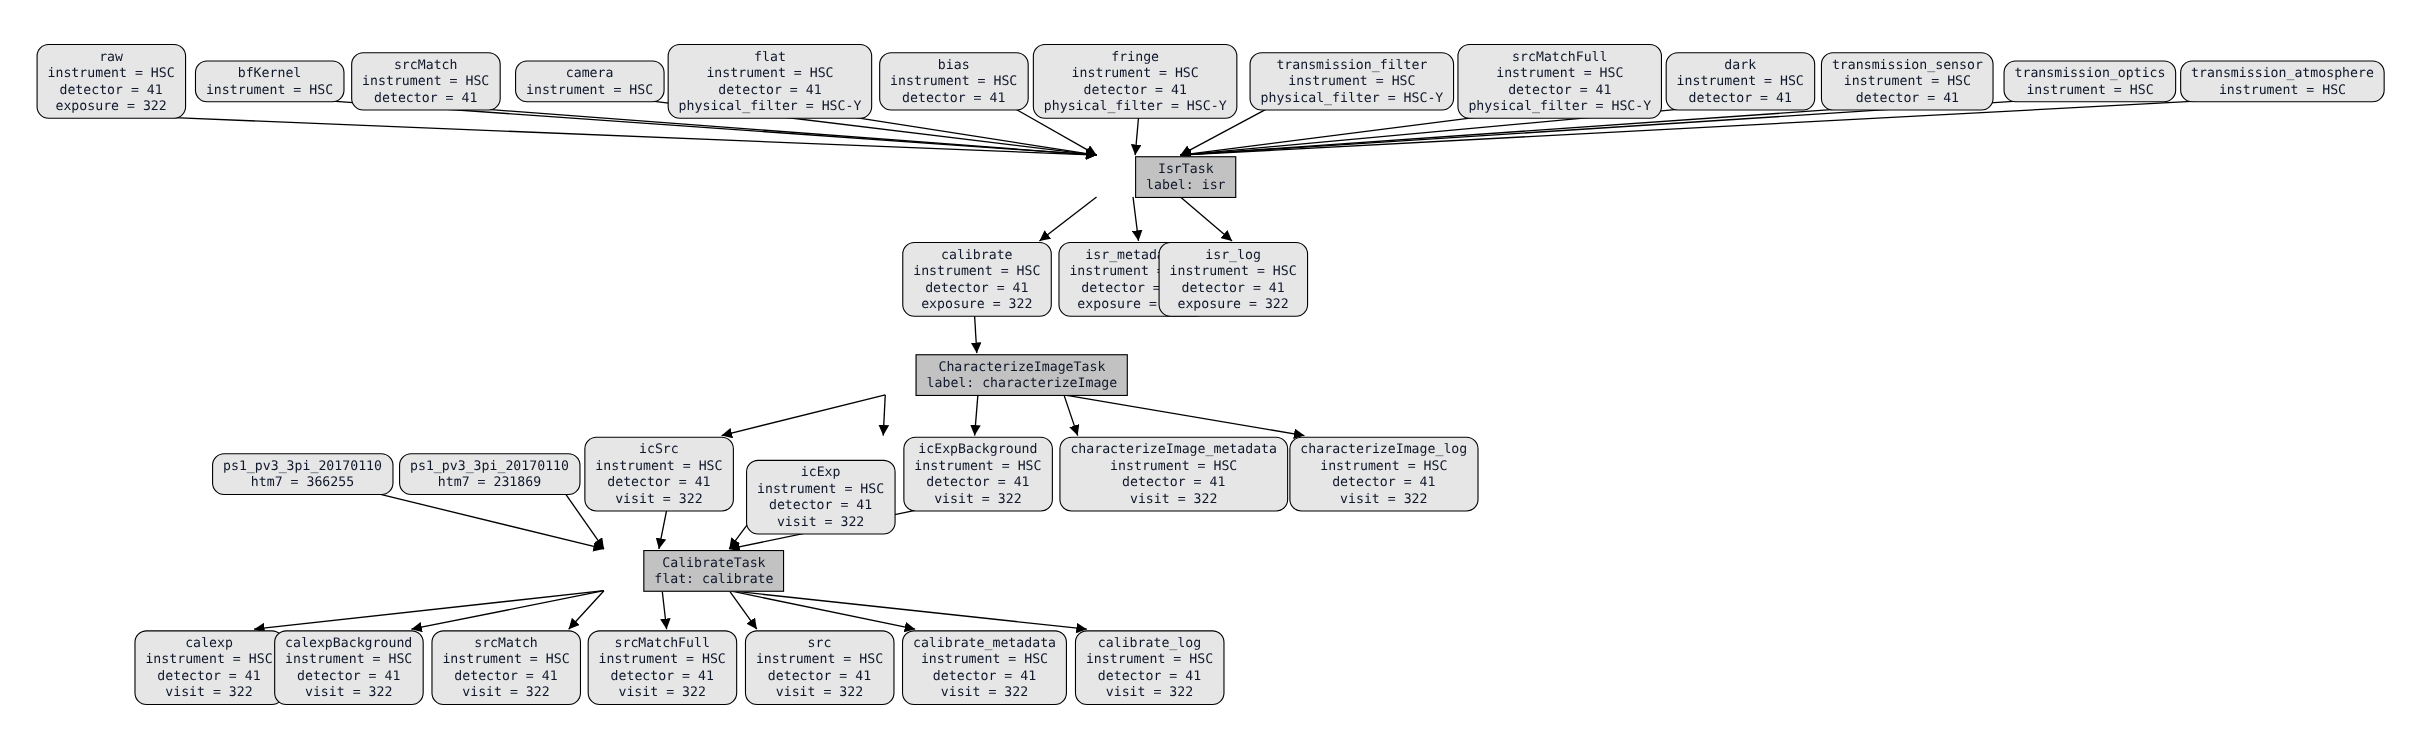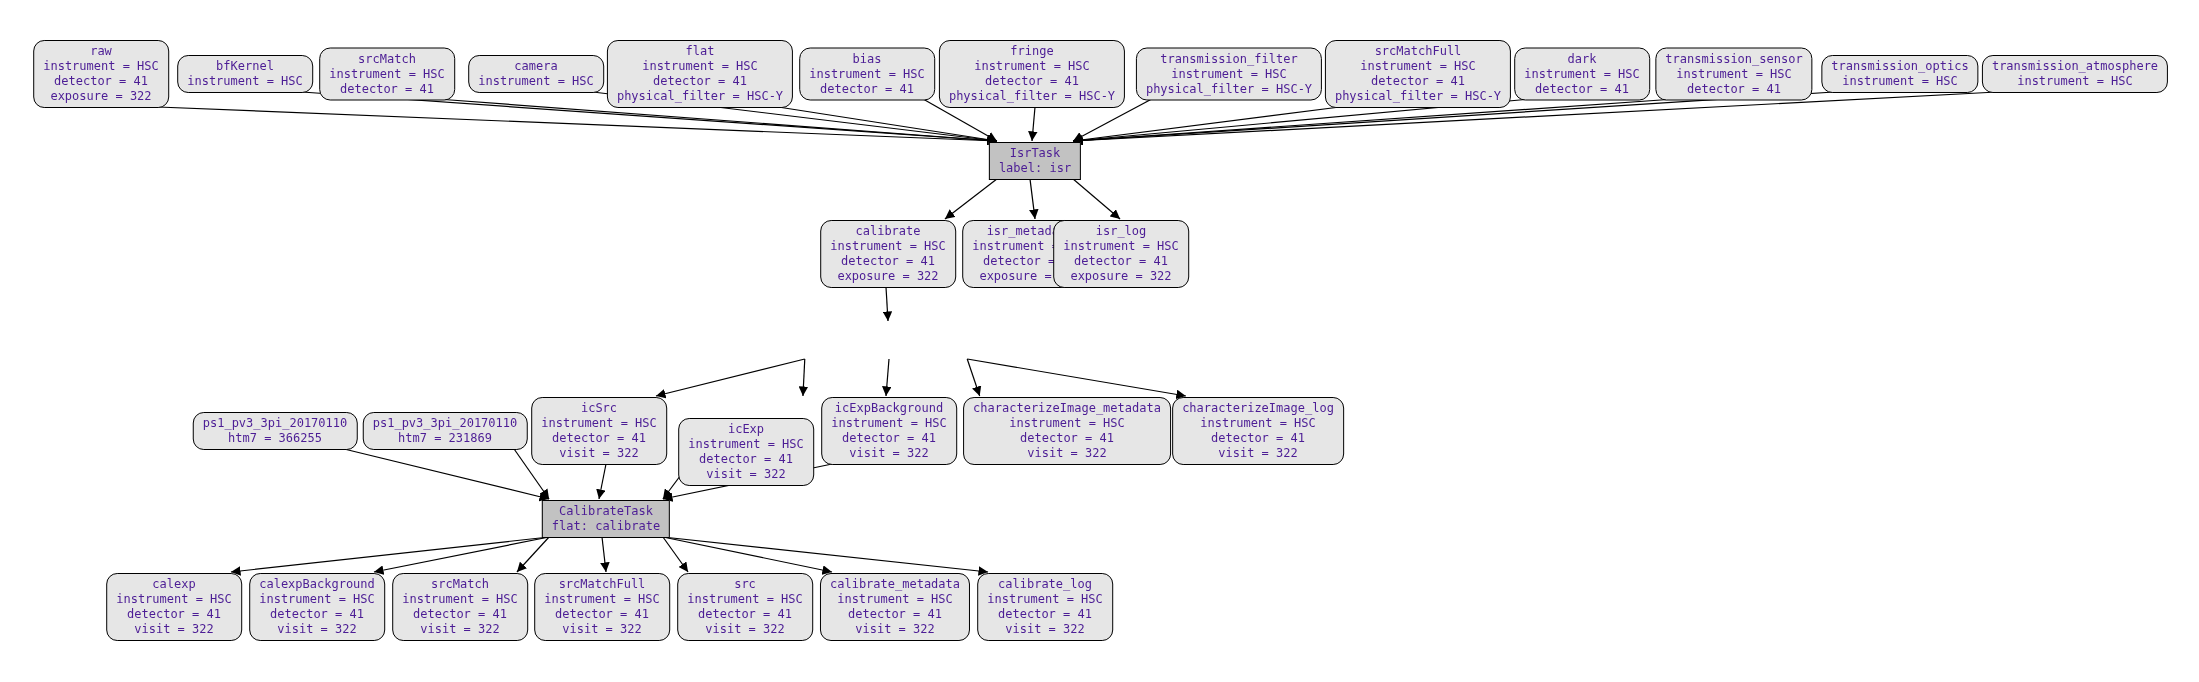--- a/index.html
+++ b/index.html
@@ -5,37 +5,38 @@
   html, body { margin: 0; padding: 0; background: #ffffff; }
   body { width: 2199px; height: 682px; overflow: hidden; }
   #canvas {
     position: relative;
     width: 2199px;
     height: 682px;
     background: #ffffff;
     font-family: "DejaVu Sans Mono", "Liberation Mono", monospace;
     font-size: 12px;
     line-height: 15px;
-    color: #4c1d95;
+    color: #0f172a;
   }
   #edges { position: absolute; left: 0; top: 0; width: 100%; height: 100%; }
   #edges line { stroke: #000000; stroke-width: 1.2; }
   .node {
     position: absolute;
     transform: translate(-50%, -50%);
     background: #e6e6e6;
     border: 1.4px solid #000000;
     border-radius: 11px;
     padding: 3px 9px;
     text-align: center;
     white-space: nowrap;
   }
   .node.task {
     border-radius: 0;
     background: #c2c2c2;
+    margin-left: 43px;
   }
 </style>
 </head>
 <body>
 
 <div id="canvas">
 
   <svg id="edges">
     <defs>
       <marker id="arrowhead" viewBox="0 0 10 10" refX="10" refY="5" markerWidth="8" markerHeight="8" orient="auto">
@@ -161,20 +162,24 @@
     <div>detector = 41</div>
     <div>exposure = 322</div>
   </div>
   <div class="node" id="n-isr_log" style="left:1121px;top:254px">
     <div>isr_log</div>
     <div>instrument = HSC</div>
     <div>detector = 41</div>
     <div>exposure = 322</div>
   </div>
 
+  <div class="node task" id="n-characterizeImageTask" style="left:886px;top:341px">
+    <div>CharacterizeImageTask</div>
+    <div>label: characterizeImage</div>
+  </div>
 
   <div class="node" id="n-ps1_a" style="left:275px;top:431px">
     <div>ps1_pv3_3pi_20170110</div>
     <div>htm7 = 366255</div>
   </div>
   <div class="node" id="n-ps1_b" style="left:445px;top:431px">
     <div>ps1_pv3_3pi_20170110</div>
     <div>htm7 = 231869</div>
   </div>
   <div class="node" id="n-icSrc" style="left:599px;top:431px">
@@ -206,21 +211,21 @@
     <div>instrument = HSC</div>
     <div>detector = 41</div>
     <div>visit = 322</div>
   </div>
 
   <div class="node task" id="n-calibrateTask" style="left:606px;top:519px">
     <div>CalibrateTask</div>
     <div>flat: calibrate</div>
   </div>
 
-  <div class="node" id="n-calexp" style="left:174px;top:607px">
+  <div class="node" id="n-calexp" style="left:190px;top:607px">
     <div>calexp</div>
     <div>instrument = HSC</div>
     <div>detector = 41</div>
     <div>visit = 322</div>
   </div>
   <div class="node" id="n-calexpBackground" style="left:317px;top:607px">
     <div>calexpBackground</div>
     <div>instrument = HSC</div>
     <div>detector = 41</div>
     <div>visit = 322</div>

